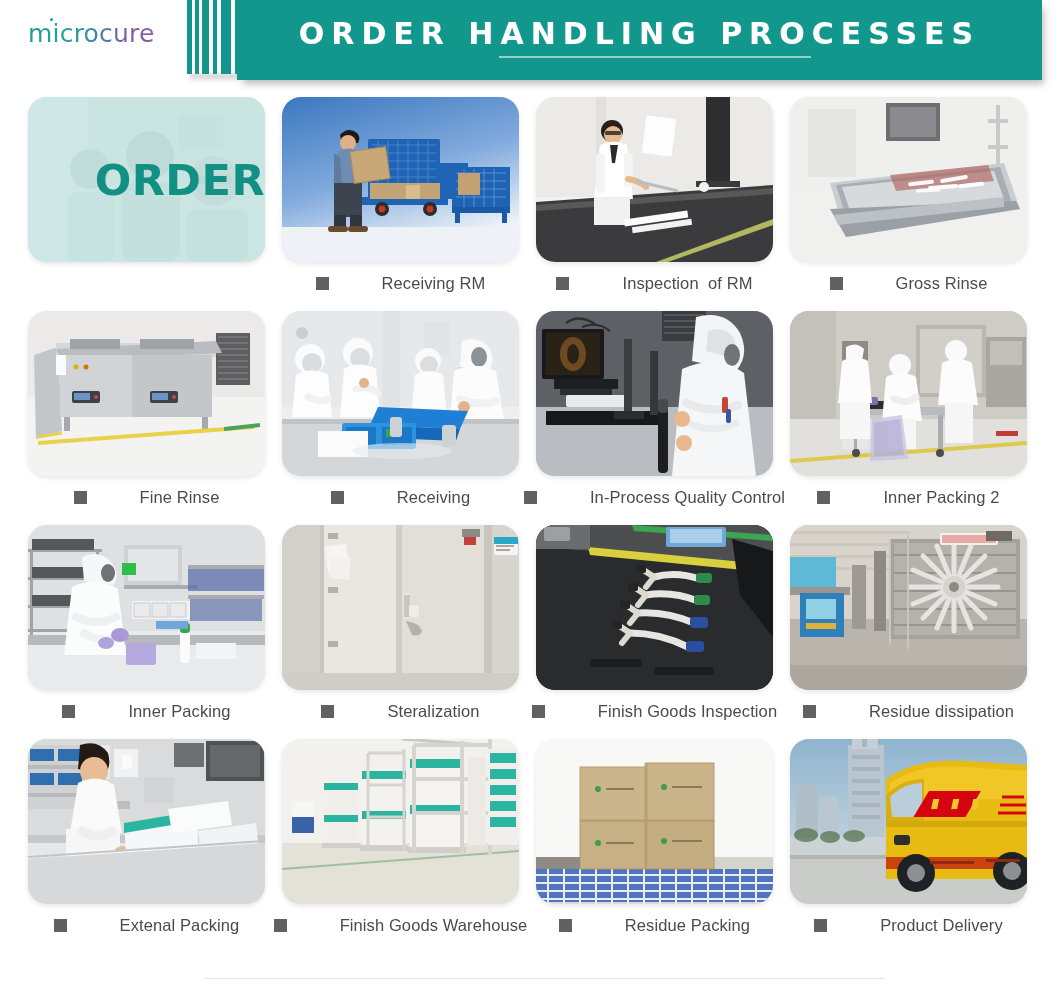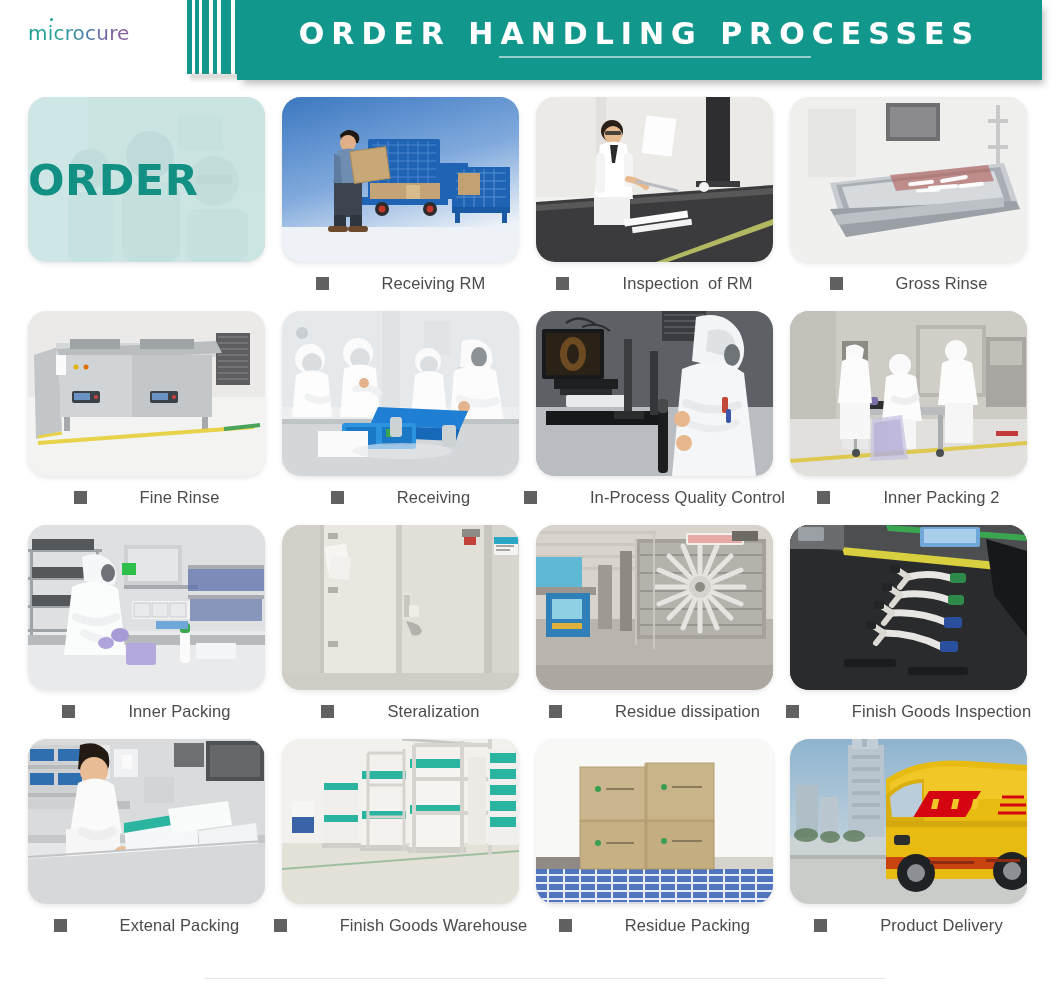--- a/index.html
+++ b/index.html
@@ -26,21 +26,21 @@
     position: absolute;
     left: 28px;
     top: 16px;
     width: 150px;
     height: 34px;
     display: flex;
     align-items: center;
   }
   .logo-text {
     font-family: "DejaVu Sans", sans-serif;
-    font-size: 20px;
+    font-size: 25px;
     letter-spacing: 0.2px;
     font-weight: 400;
     background: linear-gradient(90deg, #1a9e92 0%, #25a39a 28%, #4b7fa8 58%, #7a5f9e 80%, #8e5fa0 100%);
     -webkit-background-clip: text;
     background-clip: text;
     color: transparent;
     -webkit-text-fill-color: transparent;
     position: relative;
     white-space: nowrap;
   }
@@ -164,21 +164,21 @@
     letter-spacing: 0.1px;
     padding-left: 44px;
   }
   .caption.empty { visibility: hidden; }
 
   .order-overlay {
     position: absolute;
     inset: 0;
     display: flex;
     align-items: center;
-    justify-content: flex-start;
+    justify-content: flex-end;
     background: rgba(196, 228, 226, 0.72);
   }
   .order-overlay span {
     font-family: "DejaVu Sans", sans-serif;
     font-size: 43px;
     font-weight: bold;
     color: #119083;
     letter-spacing: 0.5px;
   }
 
@@ -647,20 +647,71 @@
     </div>
     <div class="caption">
       <span class="bullet"></span>
       <span class="caption-text">Steralization</span>
     </div>
   </div>
 
   <div class="cell">
     <div class="thumb">
       <svg viewBox="0 0 237 165" preserveAspectRatio="none">
+        <rect width="237" height="165" fill="#2e2f31"></rect>
+        <path d="M0 0 L237 0 L237 40 L0 22 Z" fill="#4c4e50"></path>
+        <path d="M0 22 L237 40 L237 165 L0 165 Z" fill="#2a2b2d"></path>
+        <path d="M96 0 L237 10 L237 16 L98 6 Z" fill="#3aa64f"></path>
+        <path d="M52 22 L237 40 L237 48 L54 30 Z" fill="#d9d03f"></path>
+        <rect x="0" y="0" width="54" height="24" fill="#6a6c6e"></rect>
+        <rect x="8" y="2" width="26" height="14" rx="2" fill="#9aa0a4"></rect>
+        <rect x="130" y="2" width="60" height="20" rx="2" fill="#6fa8d8"></rect>
+        <rect x="134" y="4" width="52" height="14" fill="#a9cdea"></rect>
+        <path d="M196 14 L237 26 L237 112 L204 70 Z" fill="#17181a"></path>
+        <g stroke="#e8e6e2" stroke-width="7" fill="none" stroke-linecap="round">
+          <path d="M118 52 q22 -6 46 2"></path>
+          <path d="M110 70 q26 -4 52 6"></path>
+          <path d="M102 88 q28 -2 56 10"></path>
+          <path d="M94 108 q30 0 58 14"></path>
+        </g>
+        <g stroke="#dddad4" stroke-width="6" fill="none" stroke-linecap="round">
+          <path d="M118 52 L106 44"></path>
+            <path d="M118 52 L110 62"></path>
+          <path d="M110 70 L98 62"></path>
+            <path d="M110 70 L102 80"></path>
+          <path d="M102 88 L90 80"></path>
+            <path d="M102 88 L94 98"></path>
+          <path d="M94 108 L82 100"></path>
+            <path d="M94 108 L86 118"></path>
+        </g>
+        <g>
+          <rect x="100" y="40" width="10" height="8" rx="2" fill="#232426"></rect>
+          <rect x="92" y="58" width="10" height="8" rx="2" fill="#232426"></rect>
+          <rect x="84" y="76" width="10" height="8" rx="2" fill="#232426"></rect>
+          <rect x="76" y="96" width="10" height="8" rx="2" fill="#232426"></rect>
+        </g>
+        <g>
+          <rect x="160" y="48" width="16" height="10" rx="3" fill="#2e8a4a"></rect>
+          <rect x="158" y="70" width="16" height="10" rx="3" fill="#2e8a4a"></rect>
+          <rect x="154" y="92" width="18" height="11" rx="3" fill="#2a4f9e"></rect>
+          <rect x="150" y="116" width="18" height="11" rx="3" fill="#2a4f9e"></rect>
+        </g>
+        <rect x="54" y="134" width="52" height="8" rx="3" fill="#1b1c1e"></rect>
+        <rect x="118" y="142" width="60" height="8" rx="3" fill="#1b1c1e"></rect>
+      </svg>
+    </div>
+    <div class="caption">
+      <span class="bullet"></span>
+      <span class="caption-text">Finish Goods Inspection</span>
+    </div>
+  </div>
+
+  <div class="cell">
+    <div class="thumb">
+      <svg viewBox="0 0 237 165" preserveAspectRatio="none">
         <rect width="237" height="165" fill="#c6c2ba"></rect>
         <rect x="0" y="0" width="237" height="94" fill="#d8d4cc"></rect>
         <g opacity="0.5" fill="#bfbab2">
           <rect x="0" y="6" width="120" height="3"></rect>
             <rect x="0" y="18" width="120" height="3"></rect>
           <rect x="0" y="30" width="120" height="3"></rect>
             <rect x="0" y="42" width="120" height="3"></rect>
         </g>
         <rect x="0" y="94" width="237" height="71" fill="#b9b5ad"></rect>
         <rect x="0" y="32" width="46" height="30" fill="#5fb9d6"></rect>
@@ -706,71 +757,20 @@
     </div>
     <div class="caption">
       <span class="bullet"></span>
       <span class="caption-text">Residue dissipation</span>
     </div>
   </div>
 
   <div class="cell">
     <div class="thumb">
       <svg viewBox="0 0 237 165" preserveAspectRatio="none">
-        <rect width="237" height="165" fill="#2e2f31"></rect>
-        <path d="M0 0 L237 0 L237 40 L0 22 Z" fill="#4c4e50"></path>
-        <path d="M0 22 L237 40 L237 165 L0 165 Z" fill="#2a2b2d"></path>
-        <path d="M96 0 L237 10 L237 16 L98 6 Z" fill="#3aa64f"></path>
-        <path d="M52 22 L237 40 L237 48 L54 30 Z" fill="#d9d03f"></path>
-        <rect x="0" y="0" width="54" height="24" fill="#6a6c6e"></rect>
-        <rect x="8" y="2" width="26" height="14" rx="2" fill="#9aa0a4"></rect>
-        <rect x="130" y="2" width="60" height="20" rx="2" fill="#6fa8d8"></rect>
-        <rect x="134" y="4" width="52" height="14" fill="#a9cdea"></rect>
-        <path d="M196 14 L237 26 L237 112 L204 70 Z" fill="#17181a"></path>
-        <g stroke="#e8e6e2" stroke-width="7" fill="none" stroke-linecap="round">
-          <path d="M118 52 q22 -6 46 2"></path>
-          <path d="M110 70 q26 -4 52 6"></path>
-          <path d="M102 88 q28 -2 56 10"></path>
-          <path d="M94 108 q30 0 58 14"></path>
-        </g>
-        <g stroke="#dddad4" stroke-width="6" fill="none" stroke-linecap="round">
-          <path d="M118 52 L106 44"></path>
-            <path d="M118 52 L110 62"></path>
-          <path d="M110 70 L98 62"></path>
-            <path d="M110 70 L102 80"></path>
-          <path d="M102 88 L90 80"></path>
-            <path d="M102 88 L94 98"></path>
-          <path d="M94 108 L82 100"></path>
-            <path d="M94 108 L86 118"></path>
-        </g>
-        <g>
-          <rect x="100" y="40" width="10" height="8" rx="2" fill="#232426"></rect>
-          <rect x="92" y="58" width="10" height="8" rx="2" fill="#232426"></rect>
-          <rect x="84" y="76" width="10" height="8" rx="2" fill="#232426"></rect>
-          <rect x="76" y="96" width="10" height="8" rx="2" fill="#232426"></rect>
-        </g>
-        <g>
-          <rect x="160" y="48" width="16" height="10" rx="3" fill="#2e8a4a"></rect>
-          <rect x="158" y="70" width="16" height="10" rx="3" fill="#2e8a4a"></rect>
-          <rect x="154" y="92" width="18" height="11" rx="3" fill="#2a4f9e"></rect>
-          <rect x="150" y="116" width="18" height="11" rx="3" fill="#2a4f9e"></rect>
-        </g>
-        <rect x="54" y="134" width="52" height="8" rx="3" fill="#1b1c1e"></rect>
-        <rect x="118" y="142" width="60" height="8" rx="3" fill="#1b1c1e"></rect>
-      </svg>
-    </div>
-    <div class="caption">
-      <span class="bullet"></span>
-      <span class="caption-text">Finish Goods Inspection</span>
-    </div>
-  </div>
-
-  <div class="cell">
-    <div class="thumb">
-      <svg viewBox="0 0 237 165" preserveAspectRatio="none">
         <rect width="237" height="165" fill="#e2e3e4"></rect>
         <rect x="0" y="0" width="237" height="98" fill="#dadbdc"></rect>
         <rect x="0" y="98" width="237" height="67" fill="#e6e7e8"></rect>
         <rect x="0" y="6" width="58" height="64" fill="#cfd1d2"></rect>
         <g fill="#2f6fb0">
           <rect x="2" y="10" width="24" height="12"></rect>
             <rect x="30" y="10" width="24" height="12"></rect>
           <rect x="2" y="34" width="24" height="12"></rect>
             <rect x="30" y="34" width="24" height="12"></rect>
         </g>

